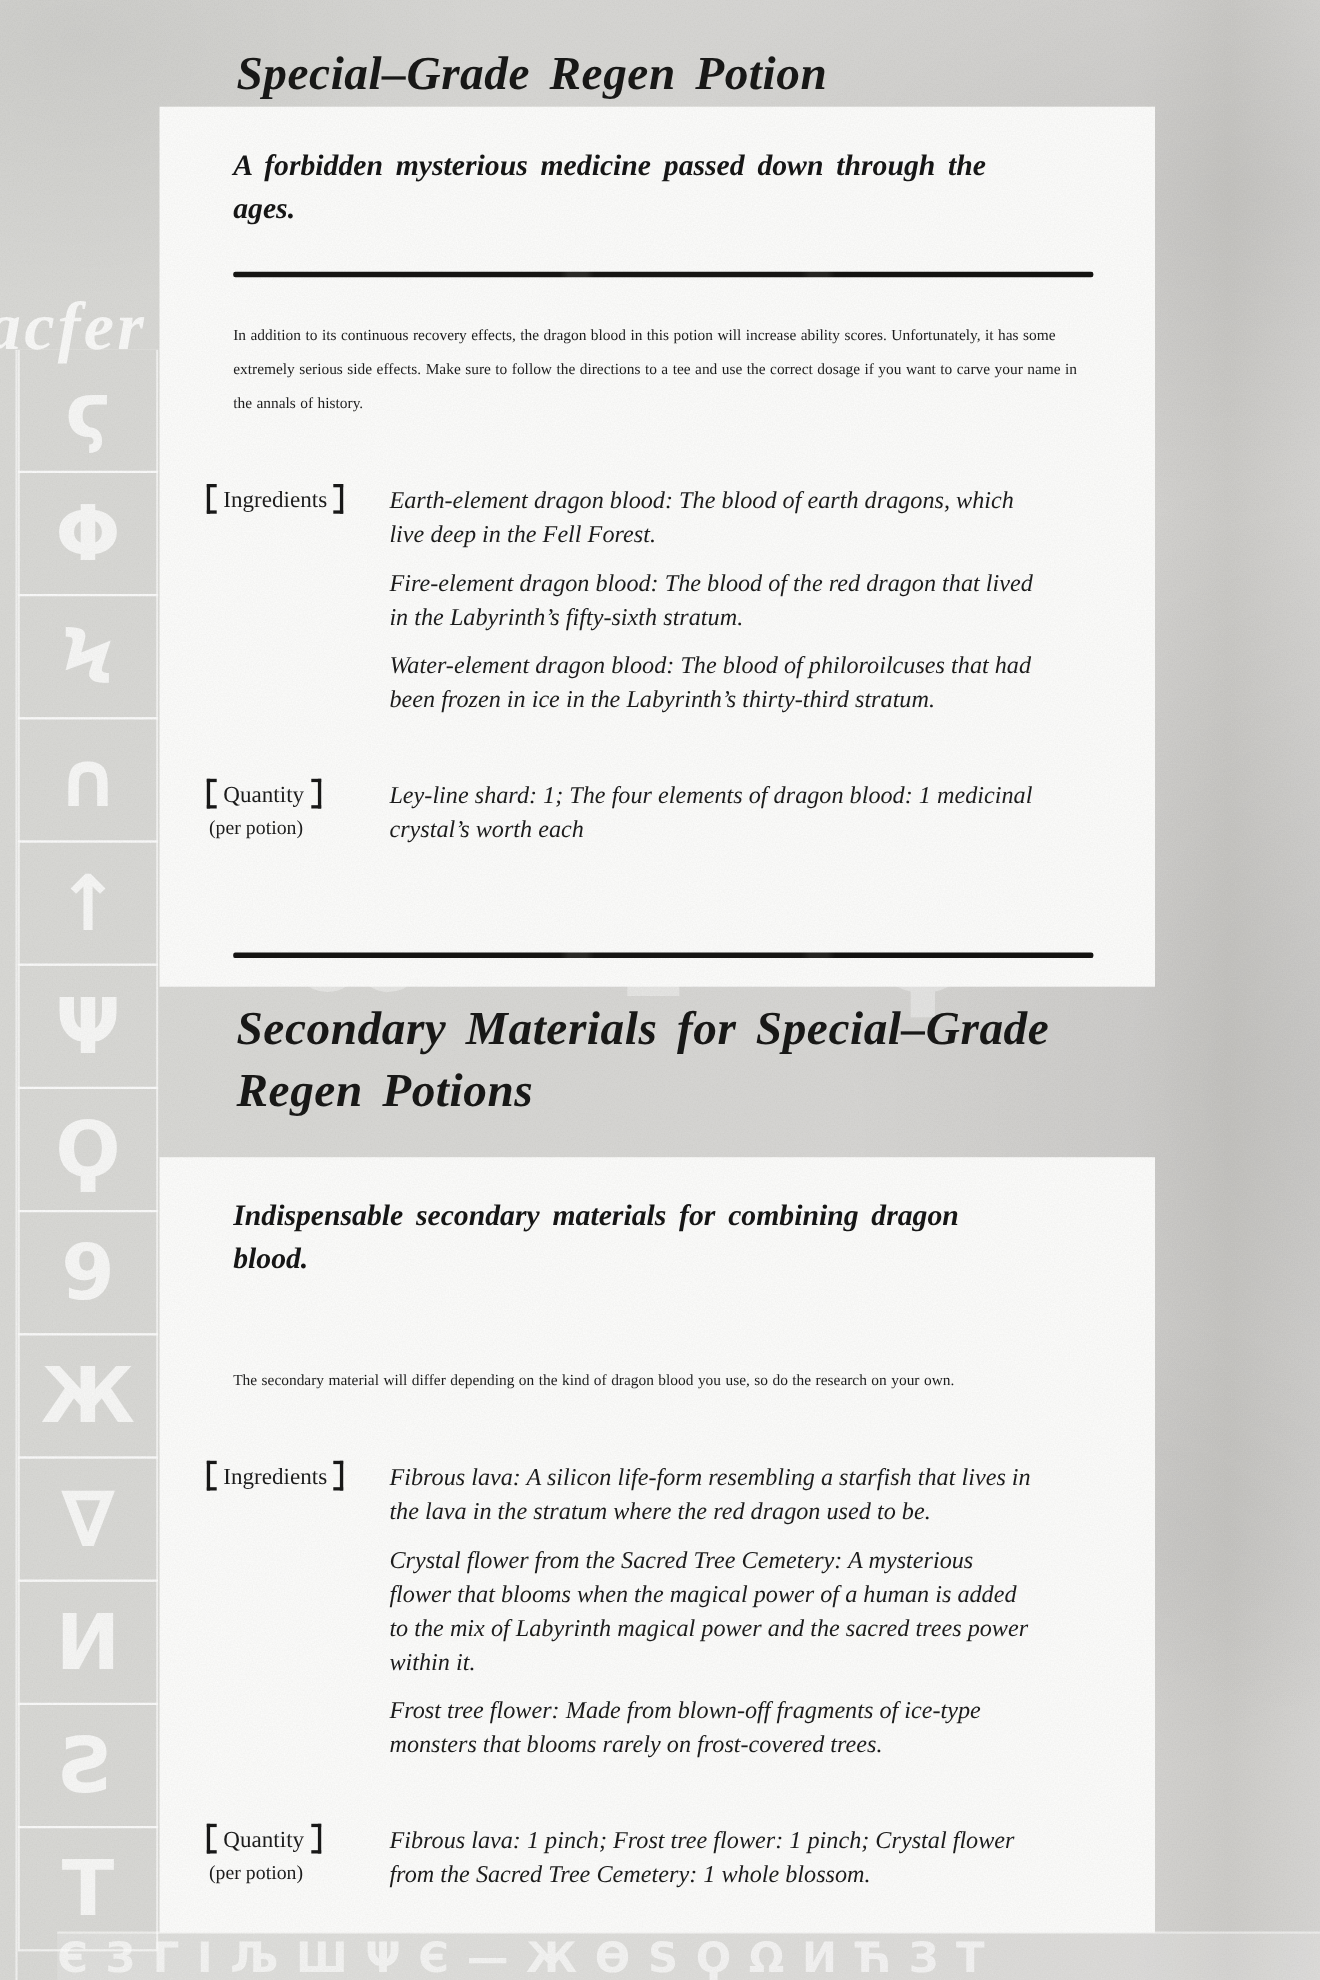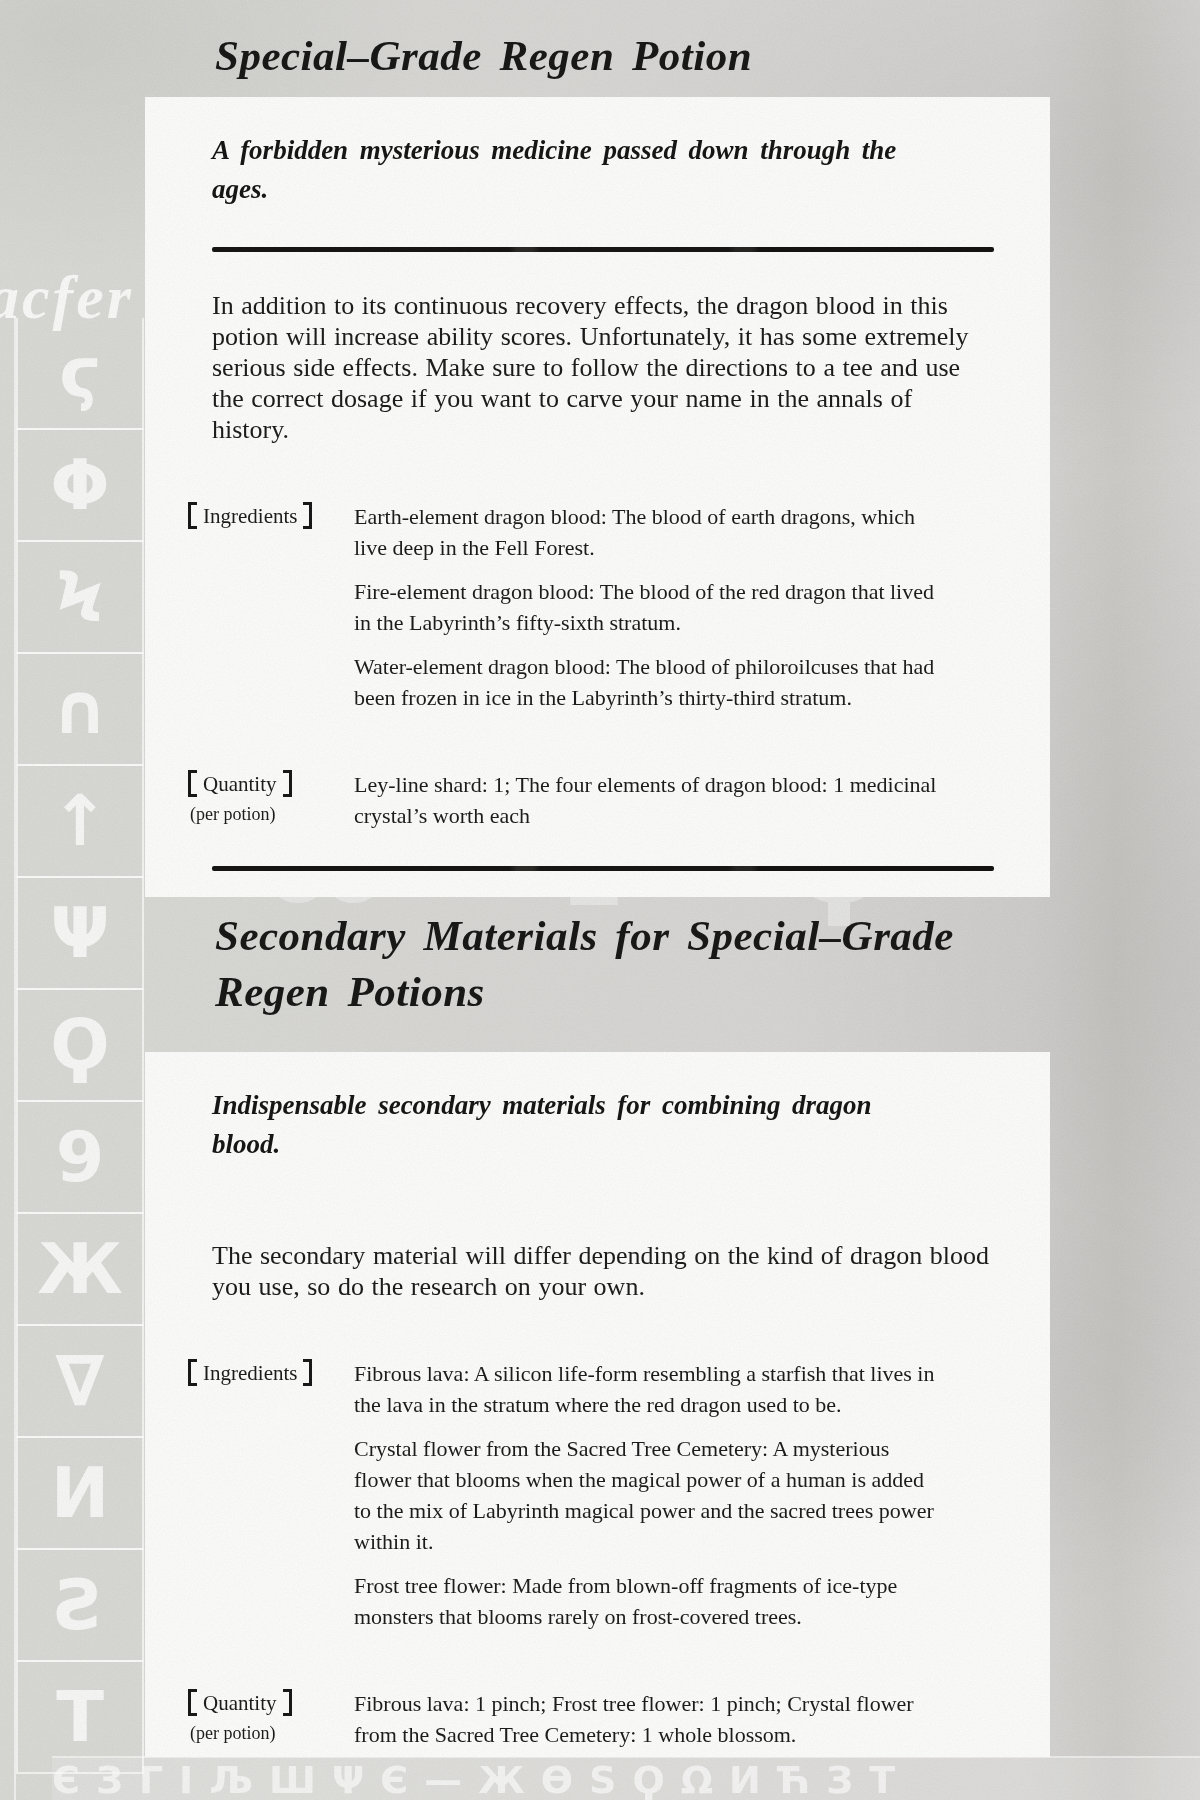--- a/index.html
+++ b/index.html
@@ -48,21 +48,21 @@
     color:rgba(255,255,255,.68);letter-spacing:16px;white-space:nowrap;overflow:hidden;
   }
 
   
   .heading{
     position:absolute;left:215px;z-index:3;margin:0;
     font-family:"Liberation Serif", serif;font-style:italic;font-weight:700;
     font-size:43px;line-height:1.3;color:#181817;
     letter-spacing:.5px;word-spacing:.15em;max-width:780px;
   }
-  .heading-1{top:28px;}
+  .heading-1{top:40px;}
   .heading-2{top:908px;}
 
   
   .card{
     position:absolute;left:145px;width:905px;z-index:2;
     background:#fdfdfc;box-sizing:border-box;
     padding:24px 56px 26px 67px;
     display:flex;flex-direction:column;gap:20px;
   }
   .card-1{top:97px;height:800px;}
@@ -74,34 +74,34 @@
     font-size:27px;line-height:1.45;color:#161616;
     word-spacing:.18em;max-width:700px;
   }
   .rule{
     height:5px;margin-top:18px;border-radius:2px;
     background:linear-gradient(90deg,#161513 0 38%, #2b2a27 39% 41%, #171614 42% 66%, #262522 67% 69%, #141311 70% 100%);
   }
   .rule-bottom{margin-top:auto;}
   .description{
     margin:18px 0 0 0;
-    font-size:26px;line-height:31px;word-spacing:.04em;max-width:790px;
+    font-size:14px;line-height:31px;word-spacing:.04em;max-width:790px;
   }
 
   .defrow{
     display:grid;grid-template-columns:128px 1fr;column-gap:14px;
     margin-top:36px;
   }
   .deflabel{margin-left:-24px;font-size:21px;line-height:30px;white-space:nowrap;}
   .bk{display:inline-block;box-sizing:border-box;width:9px;height:27px;
       border:3.5px solid #181818;vertical-align:middle;margin-top:-5px;}
   .bkl{border-right:none;margin-right:6px;}
   .bkr{border-left:none;margin-left:6px;}
   .sublabel{font-size:18px;line-height:24px;margin-top:3px;padding-left:2px;white-space:nowrap;}
-  .defitems p{margin:0 0 13px 0;font-size:22px;line-height:31px;padding-right:52px;}
+  .defitems p{margin:0 0 13px 0;font-size:22px;line-height:31px;padding-right:52px;font-style:italic;}
   .defitems p:last-child{margin-bottom:0;}
 </style>
 </head>
 <body>
 
 <div class="page">
 
   <div class="script-word">acfer</div>
   <div class="rune-column">
       <div class="rune-cell">ϛ</div>

